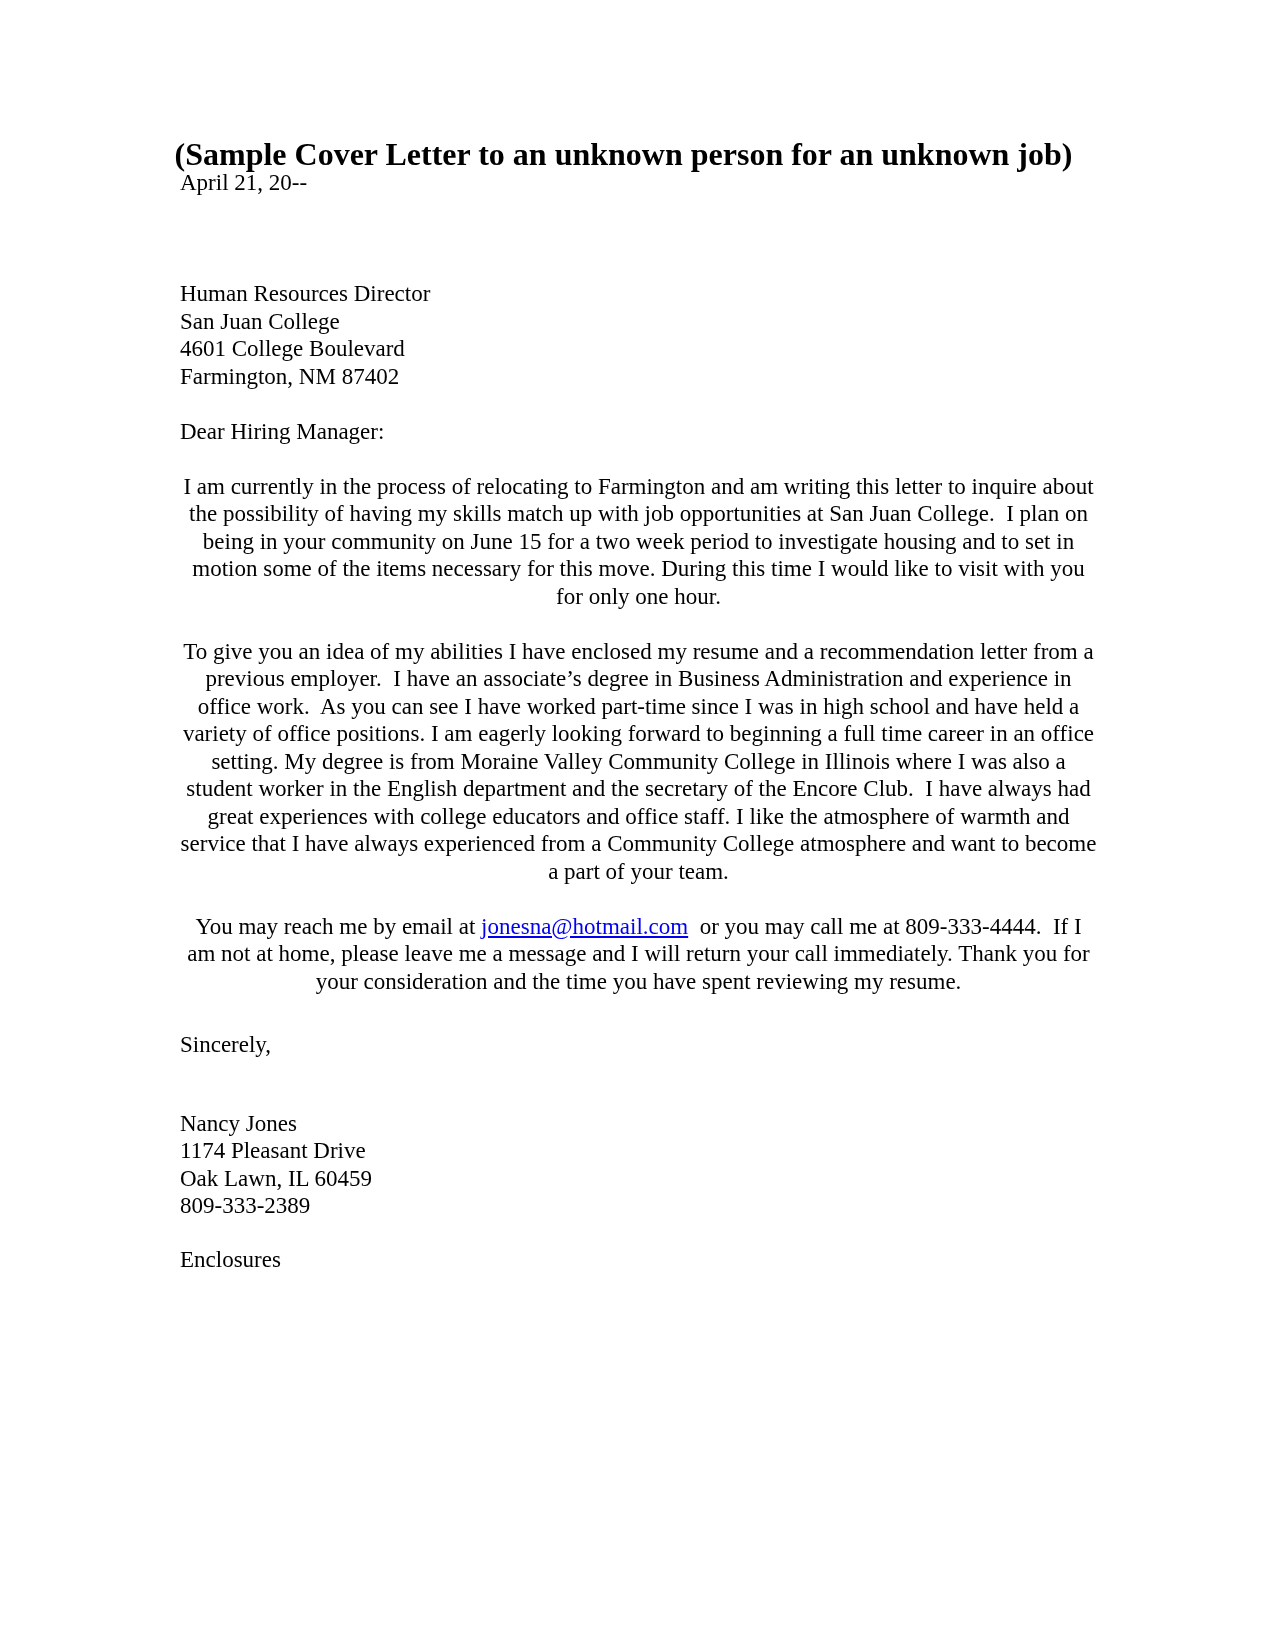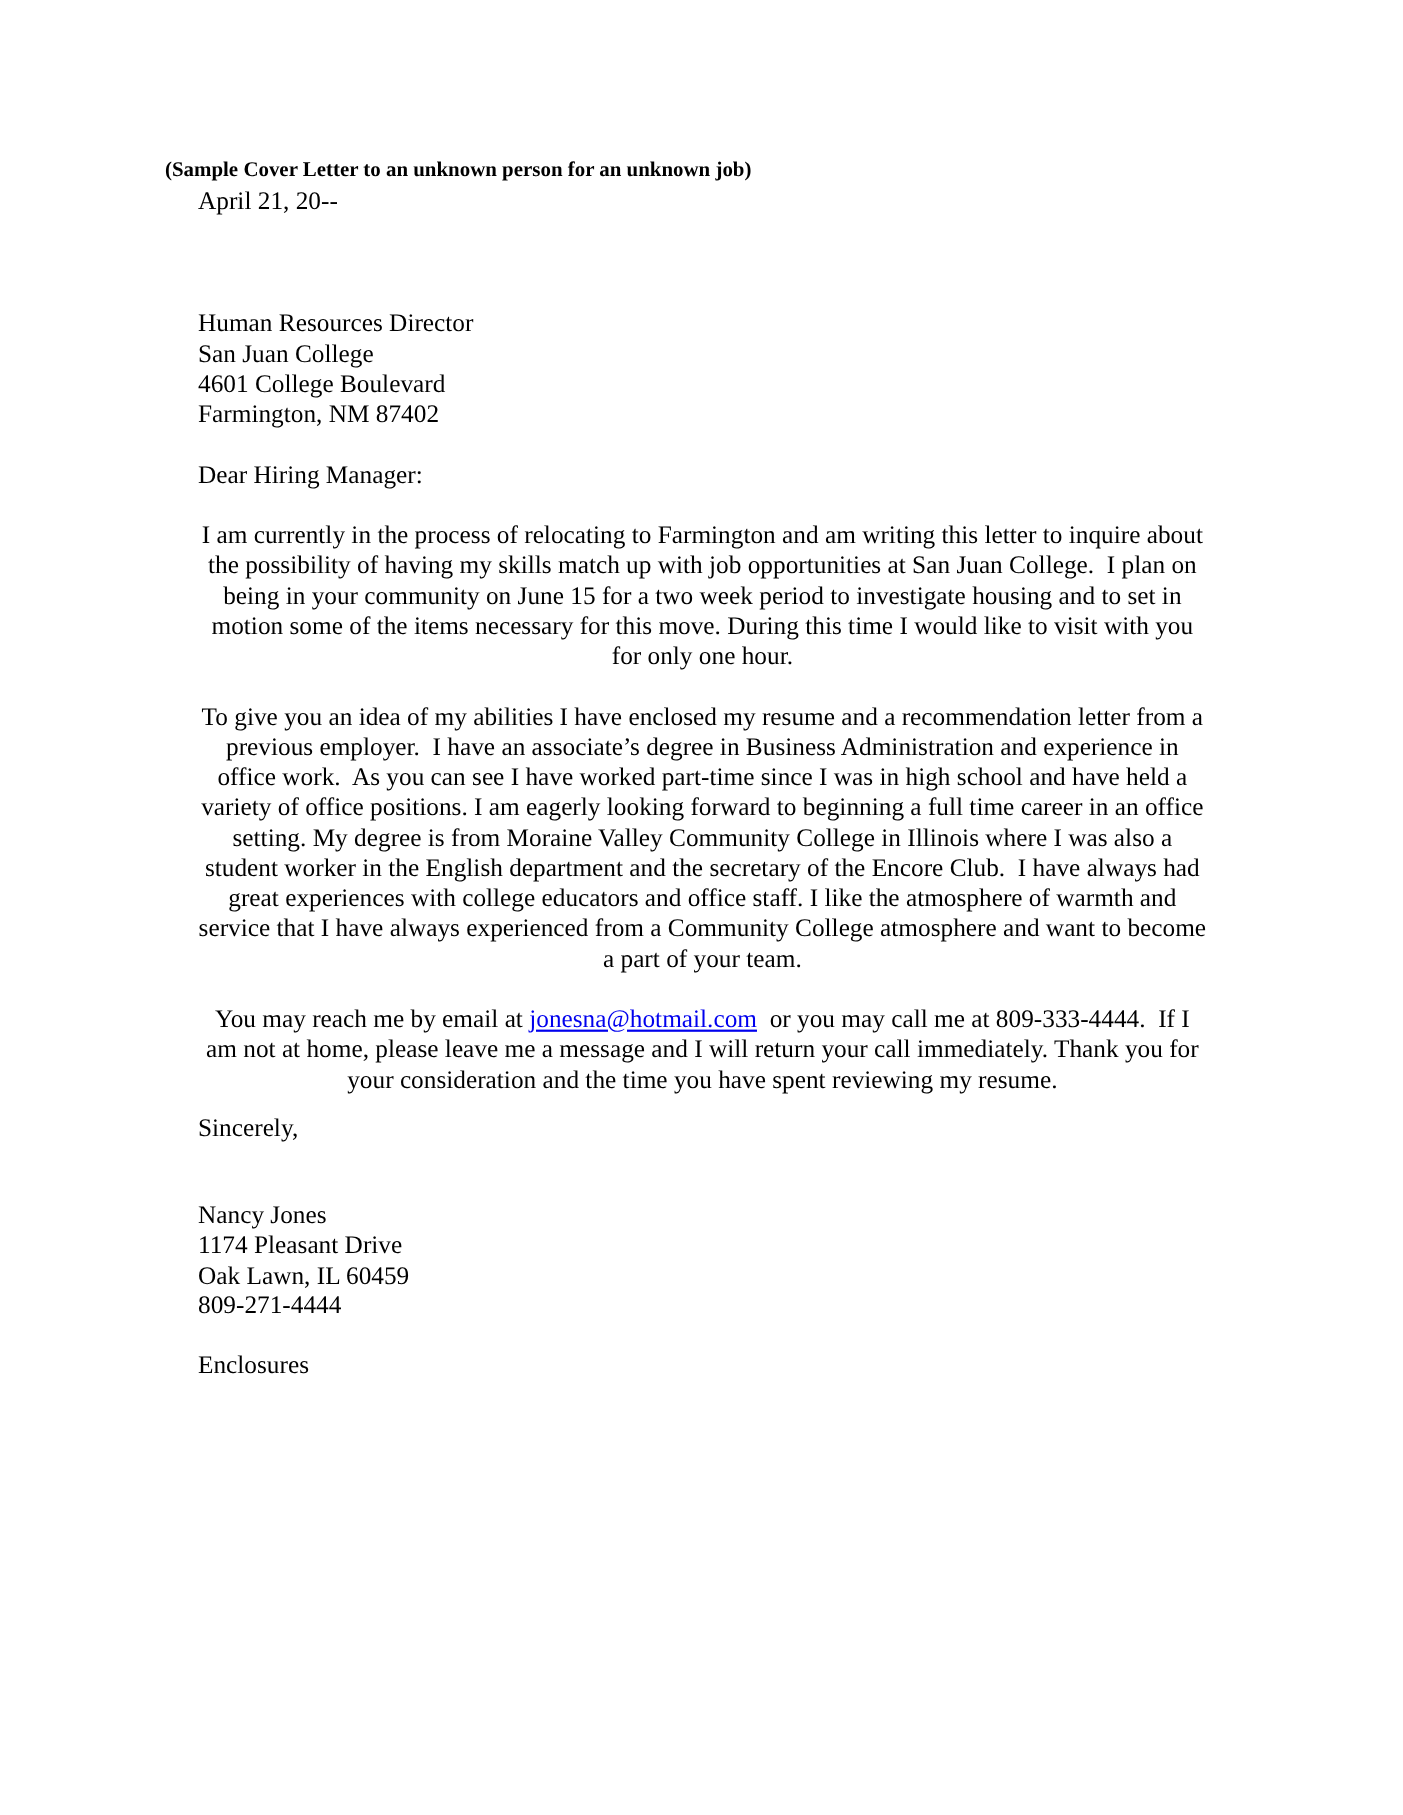--- a/index.html
+++ b/index.html
@@ -15,38 +15,39 @@
     background: #ffffff;
     color: #000000;
     font-family: "Liberation Serif", "DejaVu Serif", serif;
     font-size: 23px;
     line-height: 27.5px;
     padding: 141px 178px 0 180px;
     overflow: hidden;
   }
   .title {
     font-weight: bold;
-    font-size: 19px;
+    font-size: 32px;
+    text-align: center;
     margin: 0 0 0 -30px;
   }
   .date-line {
   }
   .recipient-block {
     margin-top: 84px;
   }
   .salutation {
     margin-top: 27.5px;
   }
   .para {
     margin: 27.5px 0 0 0;
     white-space: pre-wrap;
     text-align: center;
   }
   .closing {
-    margin-top: 17px;
+    margin-top: 36px;
   }
   .signature-block {
     margin-top: 51px;
   }
   .enclosures {
     margin-top: 26px;
   }
   a.email-link {
     color: #0000EE;
     text-decoration: underline;
@@ -76,18 +77,18 @@
   <p class="para">To give you an idea of my abilities I have enclosed my resume and a recommendation letter from a previous employer.  I have an associate’s degree in Business Administration and experience in office work.  As you can see I have worked part-time since I was in high school and have held a variety of office positions. I am eagerly looking forward to beginning a full time career in an office setting. My degree is from Moraine Valley Community College in Illinois where I was also a student worker in the English department and the secretary of the Encore Club.  I have always had great experiences with college educators and office staff. I like the atmosphere of warmth and service that I have always experienced from a Community College atmosphere and want to become a part of your team.</p>
 
   <p class="para"><span>You may reach me by email at </span><a class="email-link" href="#">jonesna@hotmail.com</a><span>  or you may call me at 809-333-4444.  If I am not at home, please leave me a message and I will return your call immediately. Thank you for your consideration and the time you have spent reviewing my resume.</span></p>
 
   <div class="closing">Sincerely,</div>
 
   <div class="signature-block">
     <div>Nancy Jones</div>
     <div>1174 Pleasant Drive</div>
     <div>Oak Lawn, IL 60459</div>
-    <div>809-271-4444</div>
+    <div>809-333-2389</div>
   </div>
 
   <div class="enclosures">Enclosures</div>
 
 </div>
 
 </body></html>

